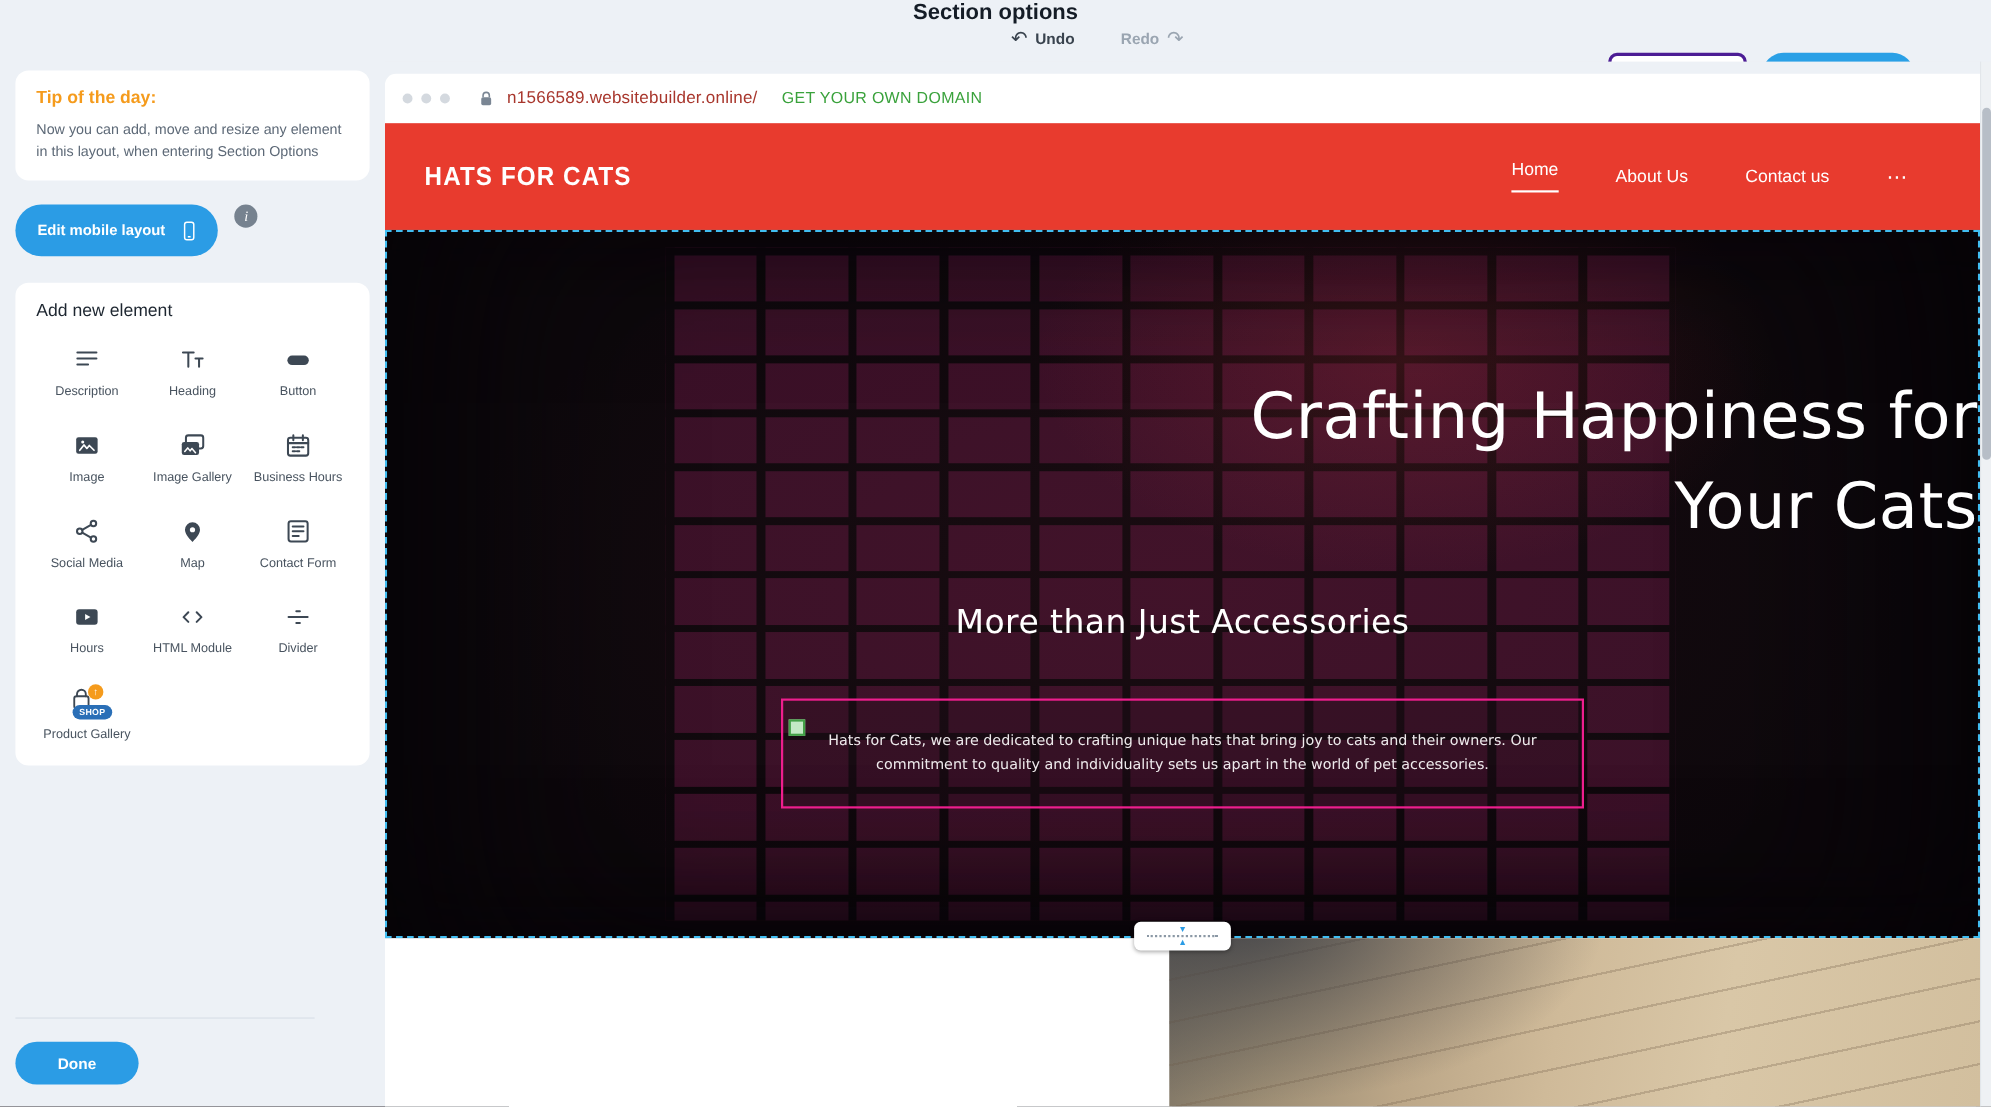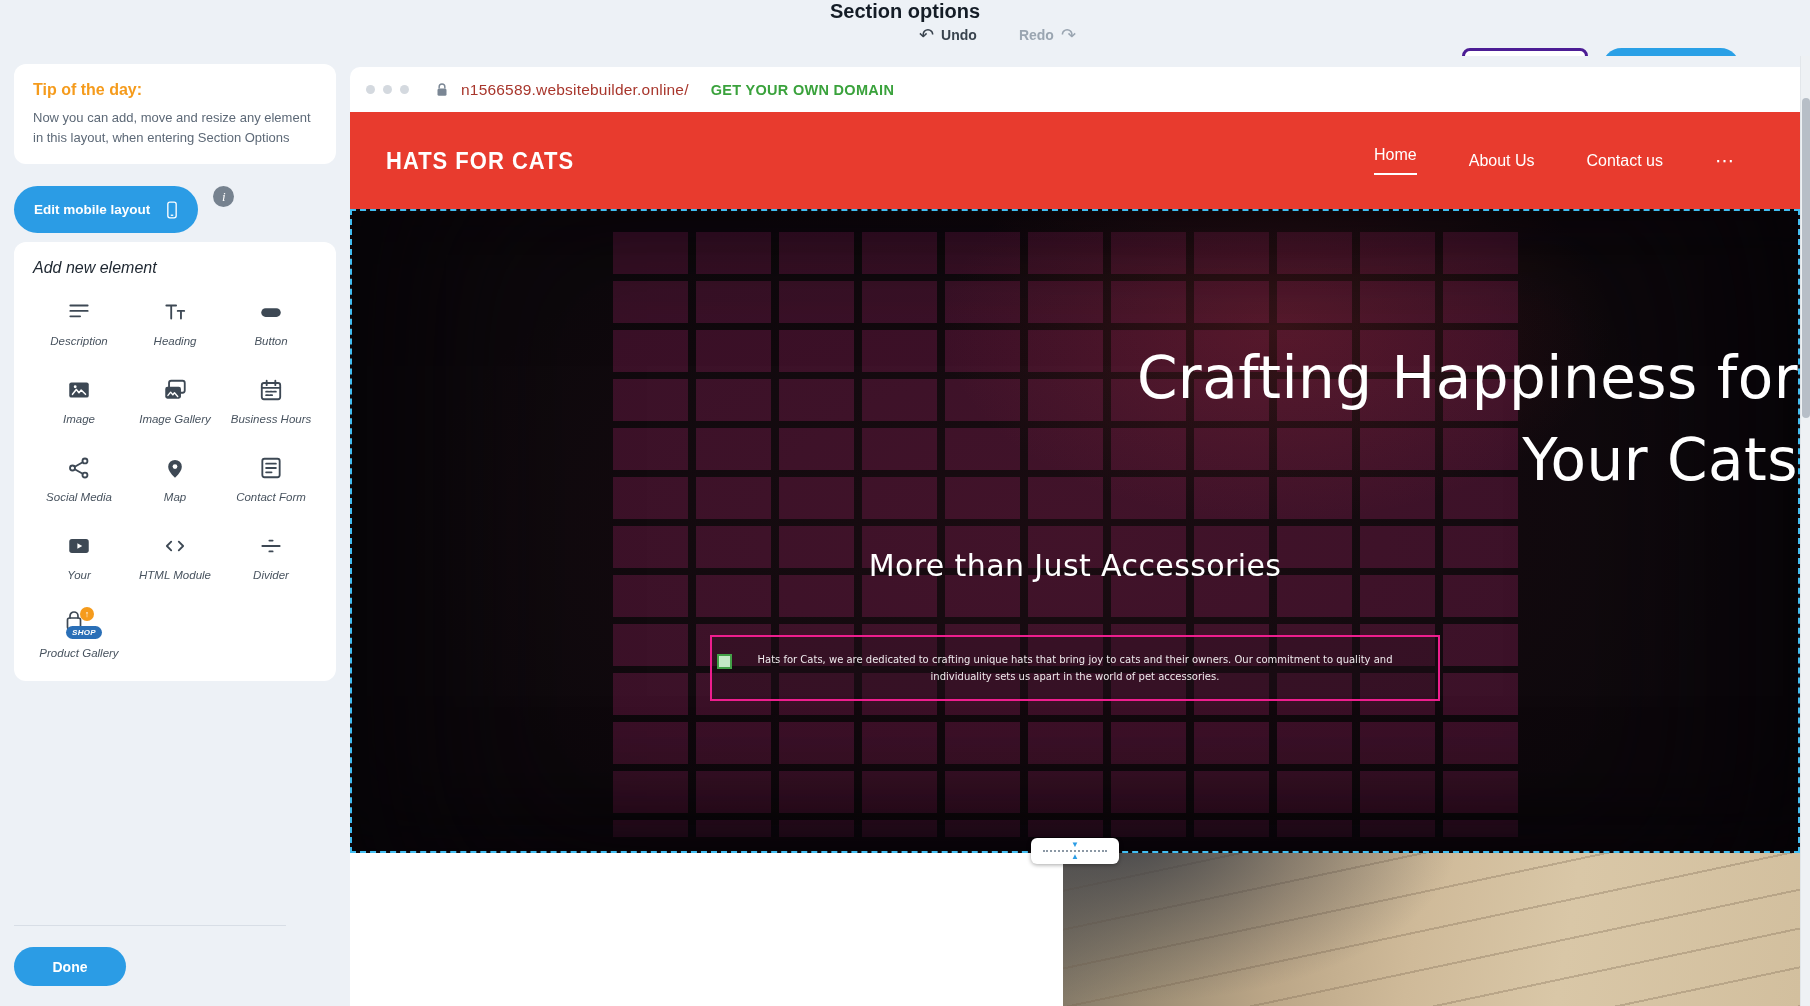--- a/index.html
+++ b/index.html
@@ -42,21 +42,21 @@
   .tip-card { margin-top:8px; }
   .tip-title { color:#f59b1c; font-weight:bold; font-size:16px; margin-bottom:9px; }
   .tip-body { font-size:13px; color:#5d6977; line-height:1.5; }
   .mobile-row { display:flex; align-items:flex-start; gap:15px; margin:22px 14px 0; }
   .mobile-btn { display:flex; align-items:center; gap:12px; background:#2b9ce5; color:#fff;
     border:none; border-radius:24px; height:47px; padding:0 16px 0 20px;
     font-size:13.5px; font-weight:bold; }
   .info-dot { width:21px; height:21px; border-radius:50%; background:#76828f; color:#fff;
     font-size:13px; display:flex; align-items:center; justify-content:center;
     font-style:italic; font-family:"Liberation Serif", serif; }
-  .add-card { margin-top:9px; padding-bottom:10px;font-style:italic; }
+  .add-card { margin-top:24px; padding-bottom:10px; }
   .add-title { font-size:16px; color:#1d2630; }
   .el-grid { display:grid; grid-template-columns:repeat(3,1fr); row-gap:12px; column-gap:4px; margin-top:16px; }
   .el-item { display:flex; flex-direction:column; align-items:center; gap:8px;
     padding:5px 2px; min-height:66px; cursor:pointer; }
   .el-icon { height:28px; display:flex; align-items:center; justify-content:center; }
   .el-icon svg { stroke:#3d4854; fill:none; stroke-width:1.7; stroke-linecap:round; stroke-linejoin:round; }
   .el-label { font-size:11.5px; color:#48535f; text-align:center; line-height:1.35; }
   .shop-icon { position:relative; width:34px; height:30px; display:block; }
   .shop-pill { position:absolute; left:4px; bottom:0; background:#2a6fb7; color:#fff;
     font-size:8px; font-weight:bold; border-radius:8px; padding:2px 6px; letter-spacing:.3px; }
@@ -66,21 +66,21 @@
   .done-btn { position:absolute; left:14px; bottom:20px; width:112px; height:39px;
     border-radius:20px; background:#2b9ce5; color:#fff; font-size:14px; font-weight:bold; border:none; }
 
   
   .main { position:absolute; left:350px; top:56px; right:0; bottom:0; background:#edf1f6; }
   .browser-bar { position:absolute; top:11px; left:0; right:10px; height:45px; background:#fff;
     border-radius:10px 0 0 0; display:flex; align-items:center; padding:0 16px; gap:10px; }
   .win-dots { display:flex; gap:8px; margin-right:14px; }
   .win-dot { width:9px; height:9px; border-radius:50%; background:#d4d9df; }
   .url { font-size:15.5px; color:#a8362c; letter-spacing:.2px; }
-  .domain-link { font-size:14.5px; font-weight:bold; color:#3aa23c; margin-left:12px; letter-spacing:.3px; }
+  .domain-link { font-size:14.5px; font-weight:normal; color:#3aa23c; margin-left:12px; letter-spacing:.3px; }
 
   .site { position:absolute; top:56px; left:0; right:10px; bottom:0; display:flex; flex-direction:column; }
   .site-header { height:97px; background:#e83b2e; display:flex; align-items:center;
     padding:0 64px 0 36px; flex:0 0 auto; }
   .logo { color:#fff; font-weight:bold; font-size:22px; letter-spacing:1px; transform:scaleY(1.08); }
   .nav { margin-left:auto; display:flex; align-items:center; gap:52px; }
   .nav-item { color:#fff; font-size:16px; cursor:pointer; }
   .nav-item.active { padding-bottom:9px; border-bottom:2px solid #fff; }
   .nav-more { font-size:19px; letter-spacing:2px; }
 
@@ -99,21 +99,21 @@
   .vignette { position:absolute; inset:0;
     box-shadow: inset 140px 0 180px -60px rgba(6,4,7,0.95),
                 inset -140px 0 180px -60px rgba(6,4,7,0.85),
                 inset 0 -50px 120px -50px rgba(6,4,7,0.8); }
   .hero-inner { position:relative; z-index:3; text-align:center; padding-top:126px;
     font-family:"DejaVu Sans", sans-serif; }
   .hero-title { margin:0; color:#fff; font-size:58px; font-weight:500; line-height:1.42; letter-spacing:.5px;text-align:right; }
   .hero-sub { margin-top:46px; color:#fff; font-size:30px; letter-spacing:.4px; }
   .selected-text { position:relative; margin:52px auto 0; width:730px;
     border:2px solid #ee1e8e; background:rgba(35,16,28,0.28); padding:14px 26px; text-align:center; }
-  .selected-text p { margin:0; font-size:10px; line-height:1.7; color:#eeeaec;
+  .selected-text p { margin:12px; font-size:13px; line-height:1.7; color:#eeeaec;
     font-family:"DejaVu Sans", sans-serif; }
   .green-handle { position:absolute; left:5px; top:17px; width:15px; height:15px;
     background:#c4e9c6; border:2px solid #43a047; cursor:grab; }
   .section-resize { position:absolute; left:50%; bottom:-13px; transform:translateX(-50%);
     width:88px; height:26px; background:#fff; border-radius:6px; z-index:6;
     box-shadow:0 1px 4px rgba(0,0,0,.35); display:flex; flex-direction:column;
     align-items:center; justify-content:center; cursor:ns-resize; }
   .resize-arrow { color:#2b9ce5; font-size:8px; line-height:1; }
   .dotted-line { width:64px; border-top:2px dotted #8b98a5; margin:1px 0; }
 
@@ -285,21 +285,21 @@
         <span class="el-label">Contact Form</span>
       </div>
 
       <div class="el-item">
         <span class="el-icon">
           <svg class="icon-svg" width="26" height="26" viewBox="0 0 24 24">
             <rect x="3" y="5.5" width="18" height="13" rx="2.5" fill="#3d4854" stroke="none"></rect>
             <path d="M10.5 9.5l4.5 2.5-4.5 2.5z" fill="#fff" stroke="none"></path>
           </svg>
         </span>
-        <span class="el-label">Your</span>
+        <span class="el-label">Hours</span>
       </div>
 
       <div class="el-item">
         <span class="el-icon">
           <svg class="icon-svg" width="26" height="26" viewBox="0 0 24 24">
               <path d="M8.5 8l-4 4 4 4M15.5 8l4 4-4 4"></path>
             </svg>
         </span>
         <span class="el-label">HTML Module</span>
       </div>

